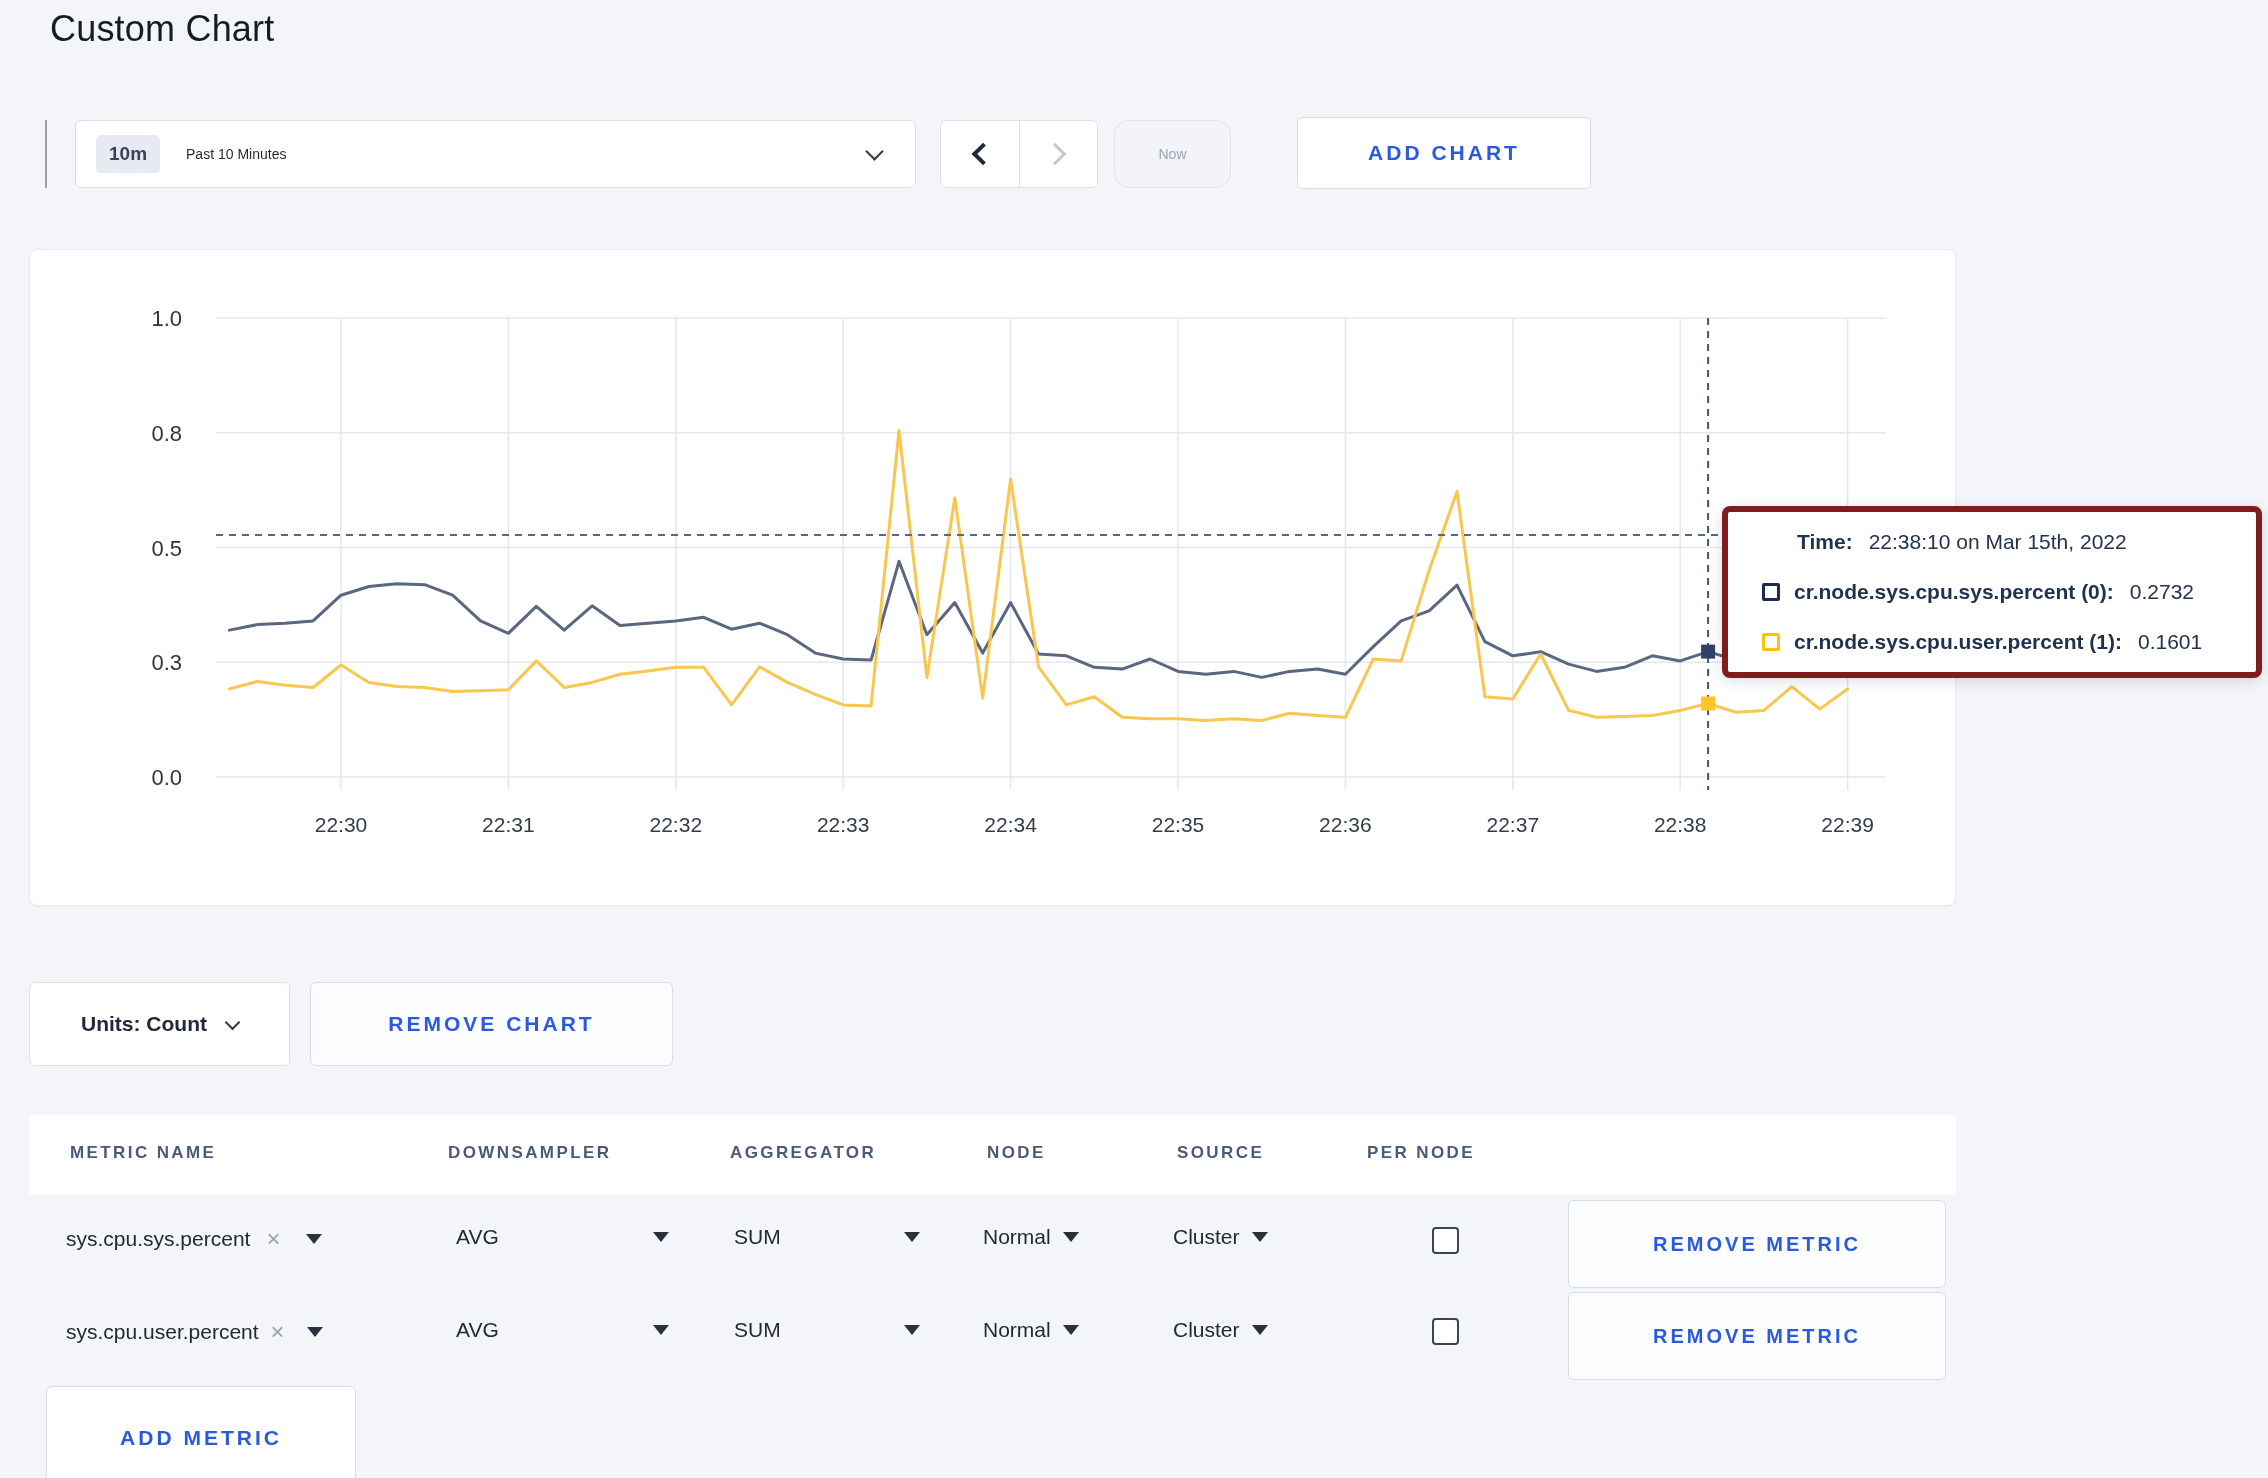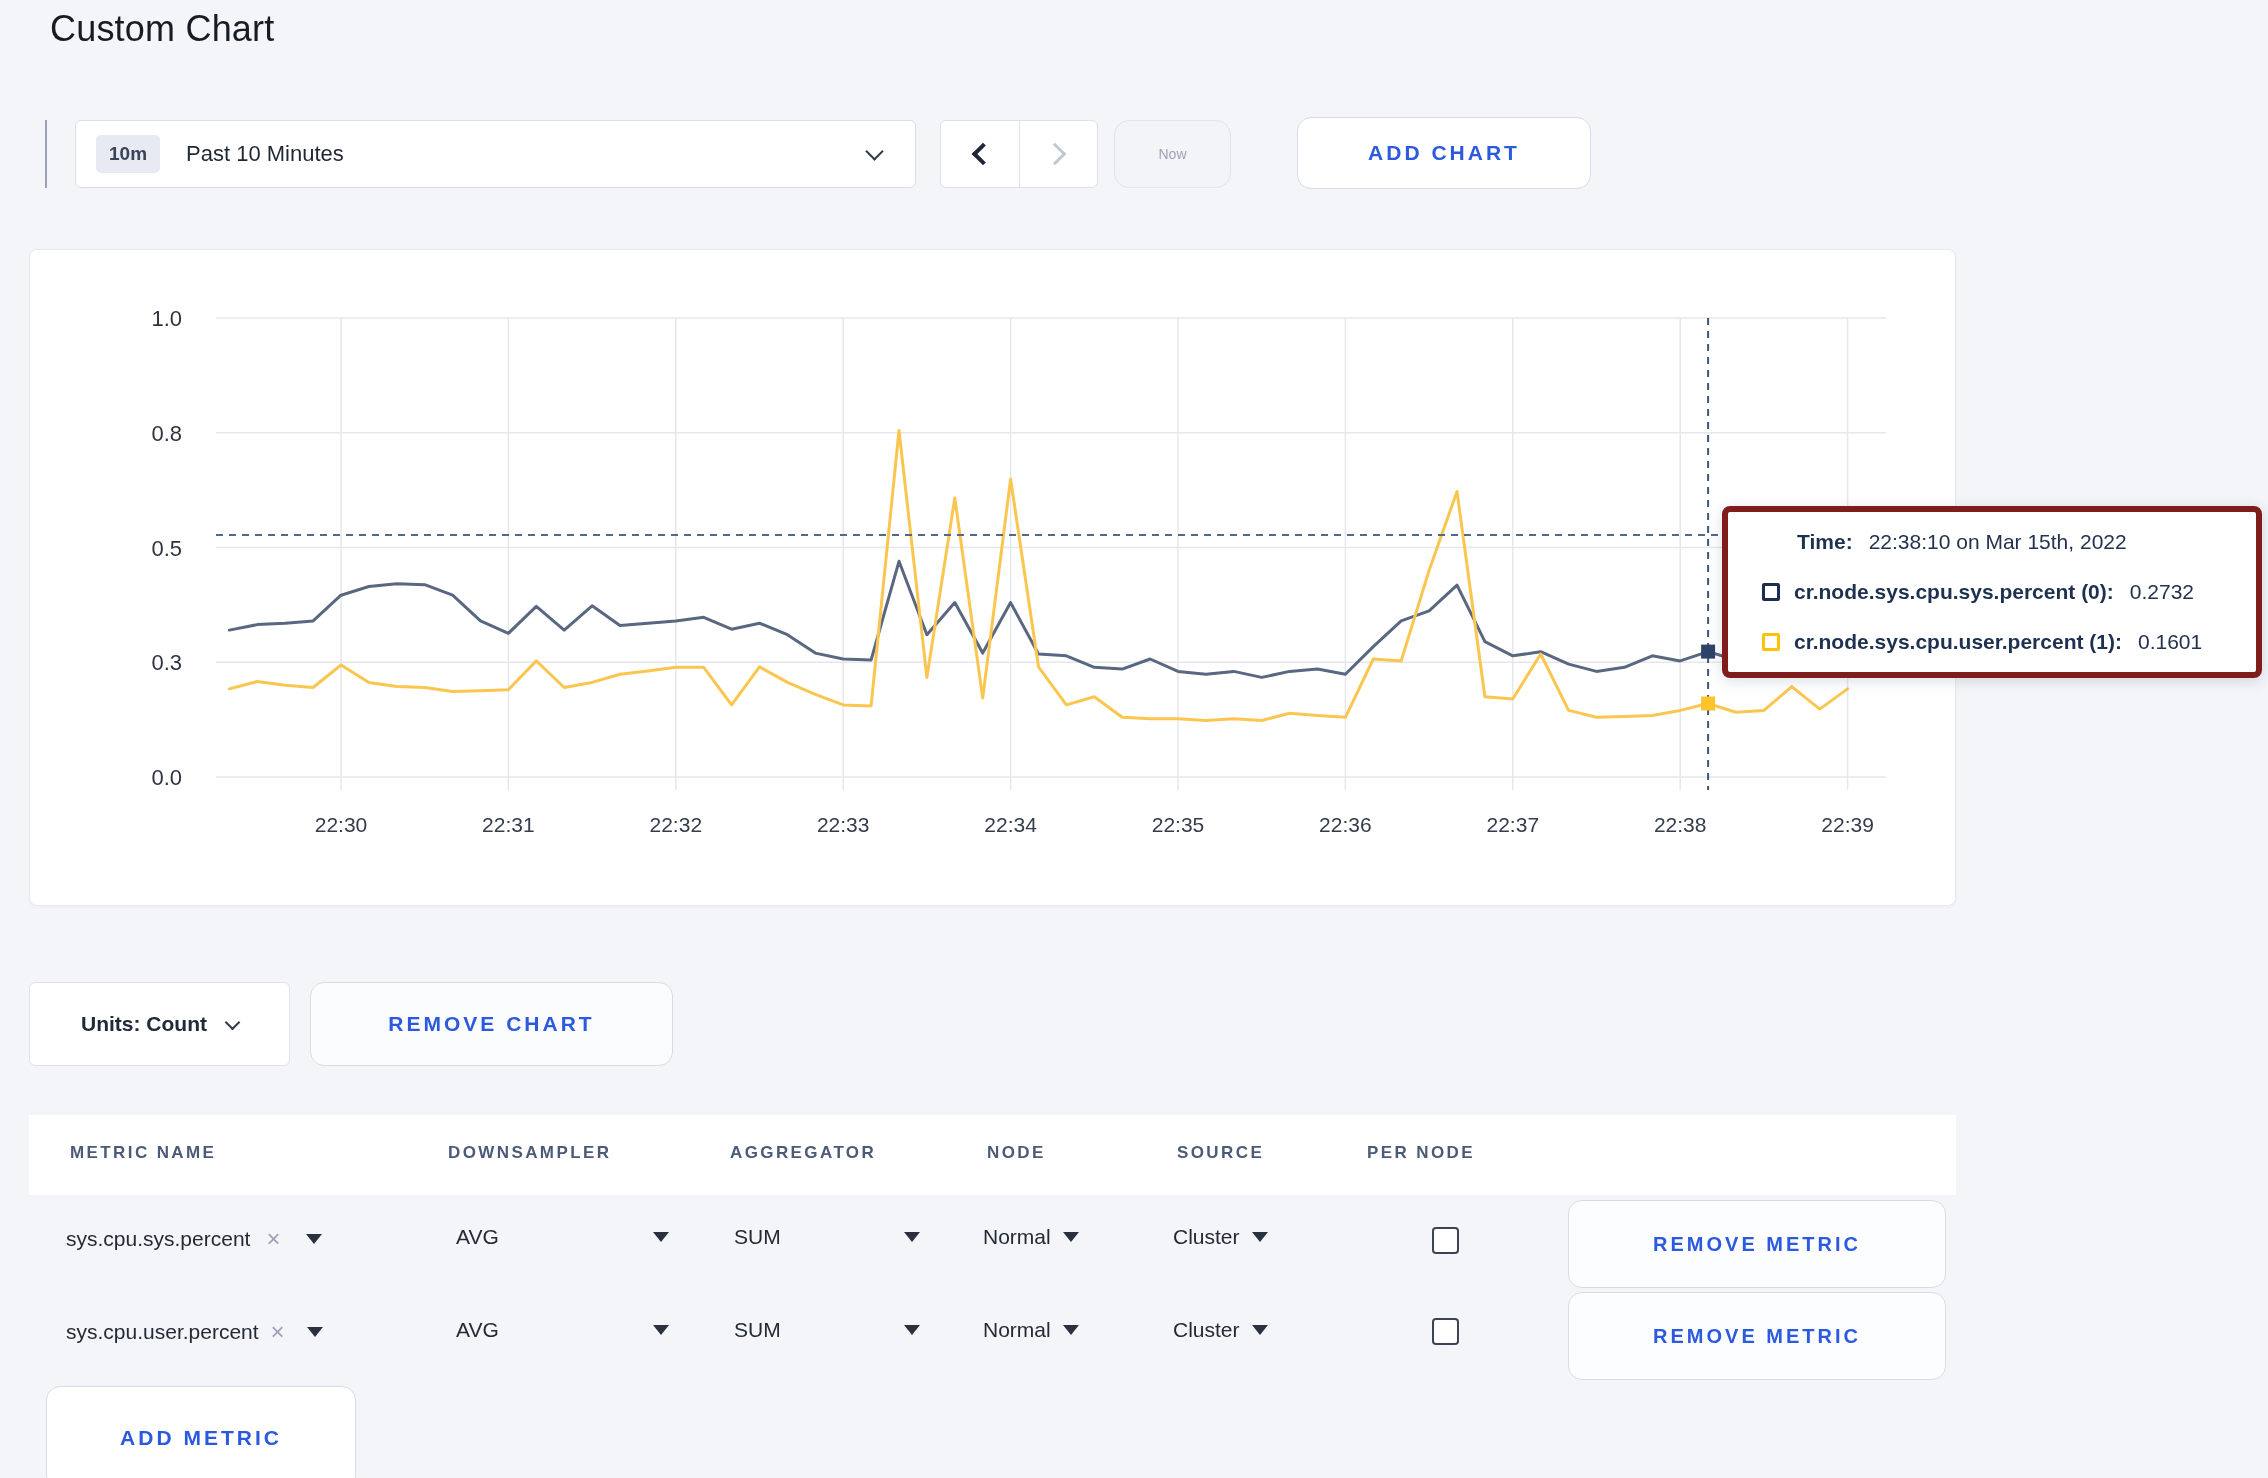--- a/index.html
+++ b/index.html
@@ -27,21 +27,21 @@
     left: 75px; top: 120px; width: 841px; height: 68px;
     background: #fff; border: 1px solid #d9dde8; border-radius: 6px;
     display: flex; align-items: center; cursor: pointer;
   }
   .time-badge {
     margin-left: 20px;
     background: #e7eaf3; border-radius: 5px;
     font-size: 19px; font-weight: bold; color: #3a4458;
     padding: 8px 13px;
   }
-  .time-label { margin-left: 26px; font-size: 22px; color: #1f2733; }
+  .time-label { margin-left: 26px; font-size: 14px; color: #1f2733; }
   .chev {
     width: 13px; height: 13px;
     border-right: 2.5px solid #323a4a; border-bottom: 2.5px solid #323a4a;
     transform: rotate(45deg); display: inline-block;
   }
   .time-dropdown .chev { position: absolute; right: 34px; top: 24px; }
 
   .arrow-group {
     left: 940px; top: 120px; width: 158px; height: 68px;
     background: #fff; border: 1px solid #dce0ea; border-radius: 6px;
@@ -59,21 +59,21 @@
     border-right: 3.5px solid #c1c7d3; border-top: 3.5px solid #c1c7d3;
     transform: rotate(45deg); margin-right: 6px;
   }
   .now-btn {
     left: 1114px; top: 120px; width: 117px; height: 68px;
     background: #f3f4f8; border: 1px solid #e0e3ec; border-radius: 15px;
     display: flex; align-items: center; justify-content: center;
     font-size: 14px; color: #9ba3b5; cursor: pointer;
   }
   .btn-blue-text {
-    background: #fff; border: 1px solid #d8dce8; border-radius: 14px;
+    background: #fff; border: 1px solid #d8dce8; border-radius: 6px;
     color: #2b59e0; font-weight: 600; letter-spacing: 3px; font-size: 21px;
     display: flex; align-items: center; justify-content: center;
     cursor: pointer;
   }
   .add-chart-btn { left: 1297px; top: 117px; width: 294px; height: 72px; }
 
   
   .chart-card {
     left: 29px; top: 249px; width: 1927px; height: 657px;
     background: #fff; border: 1px solid #e7e9f0; border-radius: 8px;

